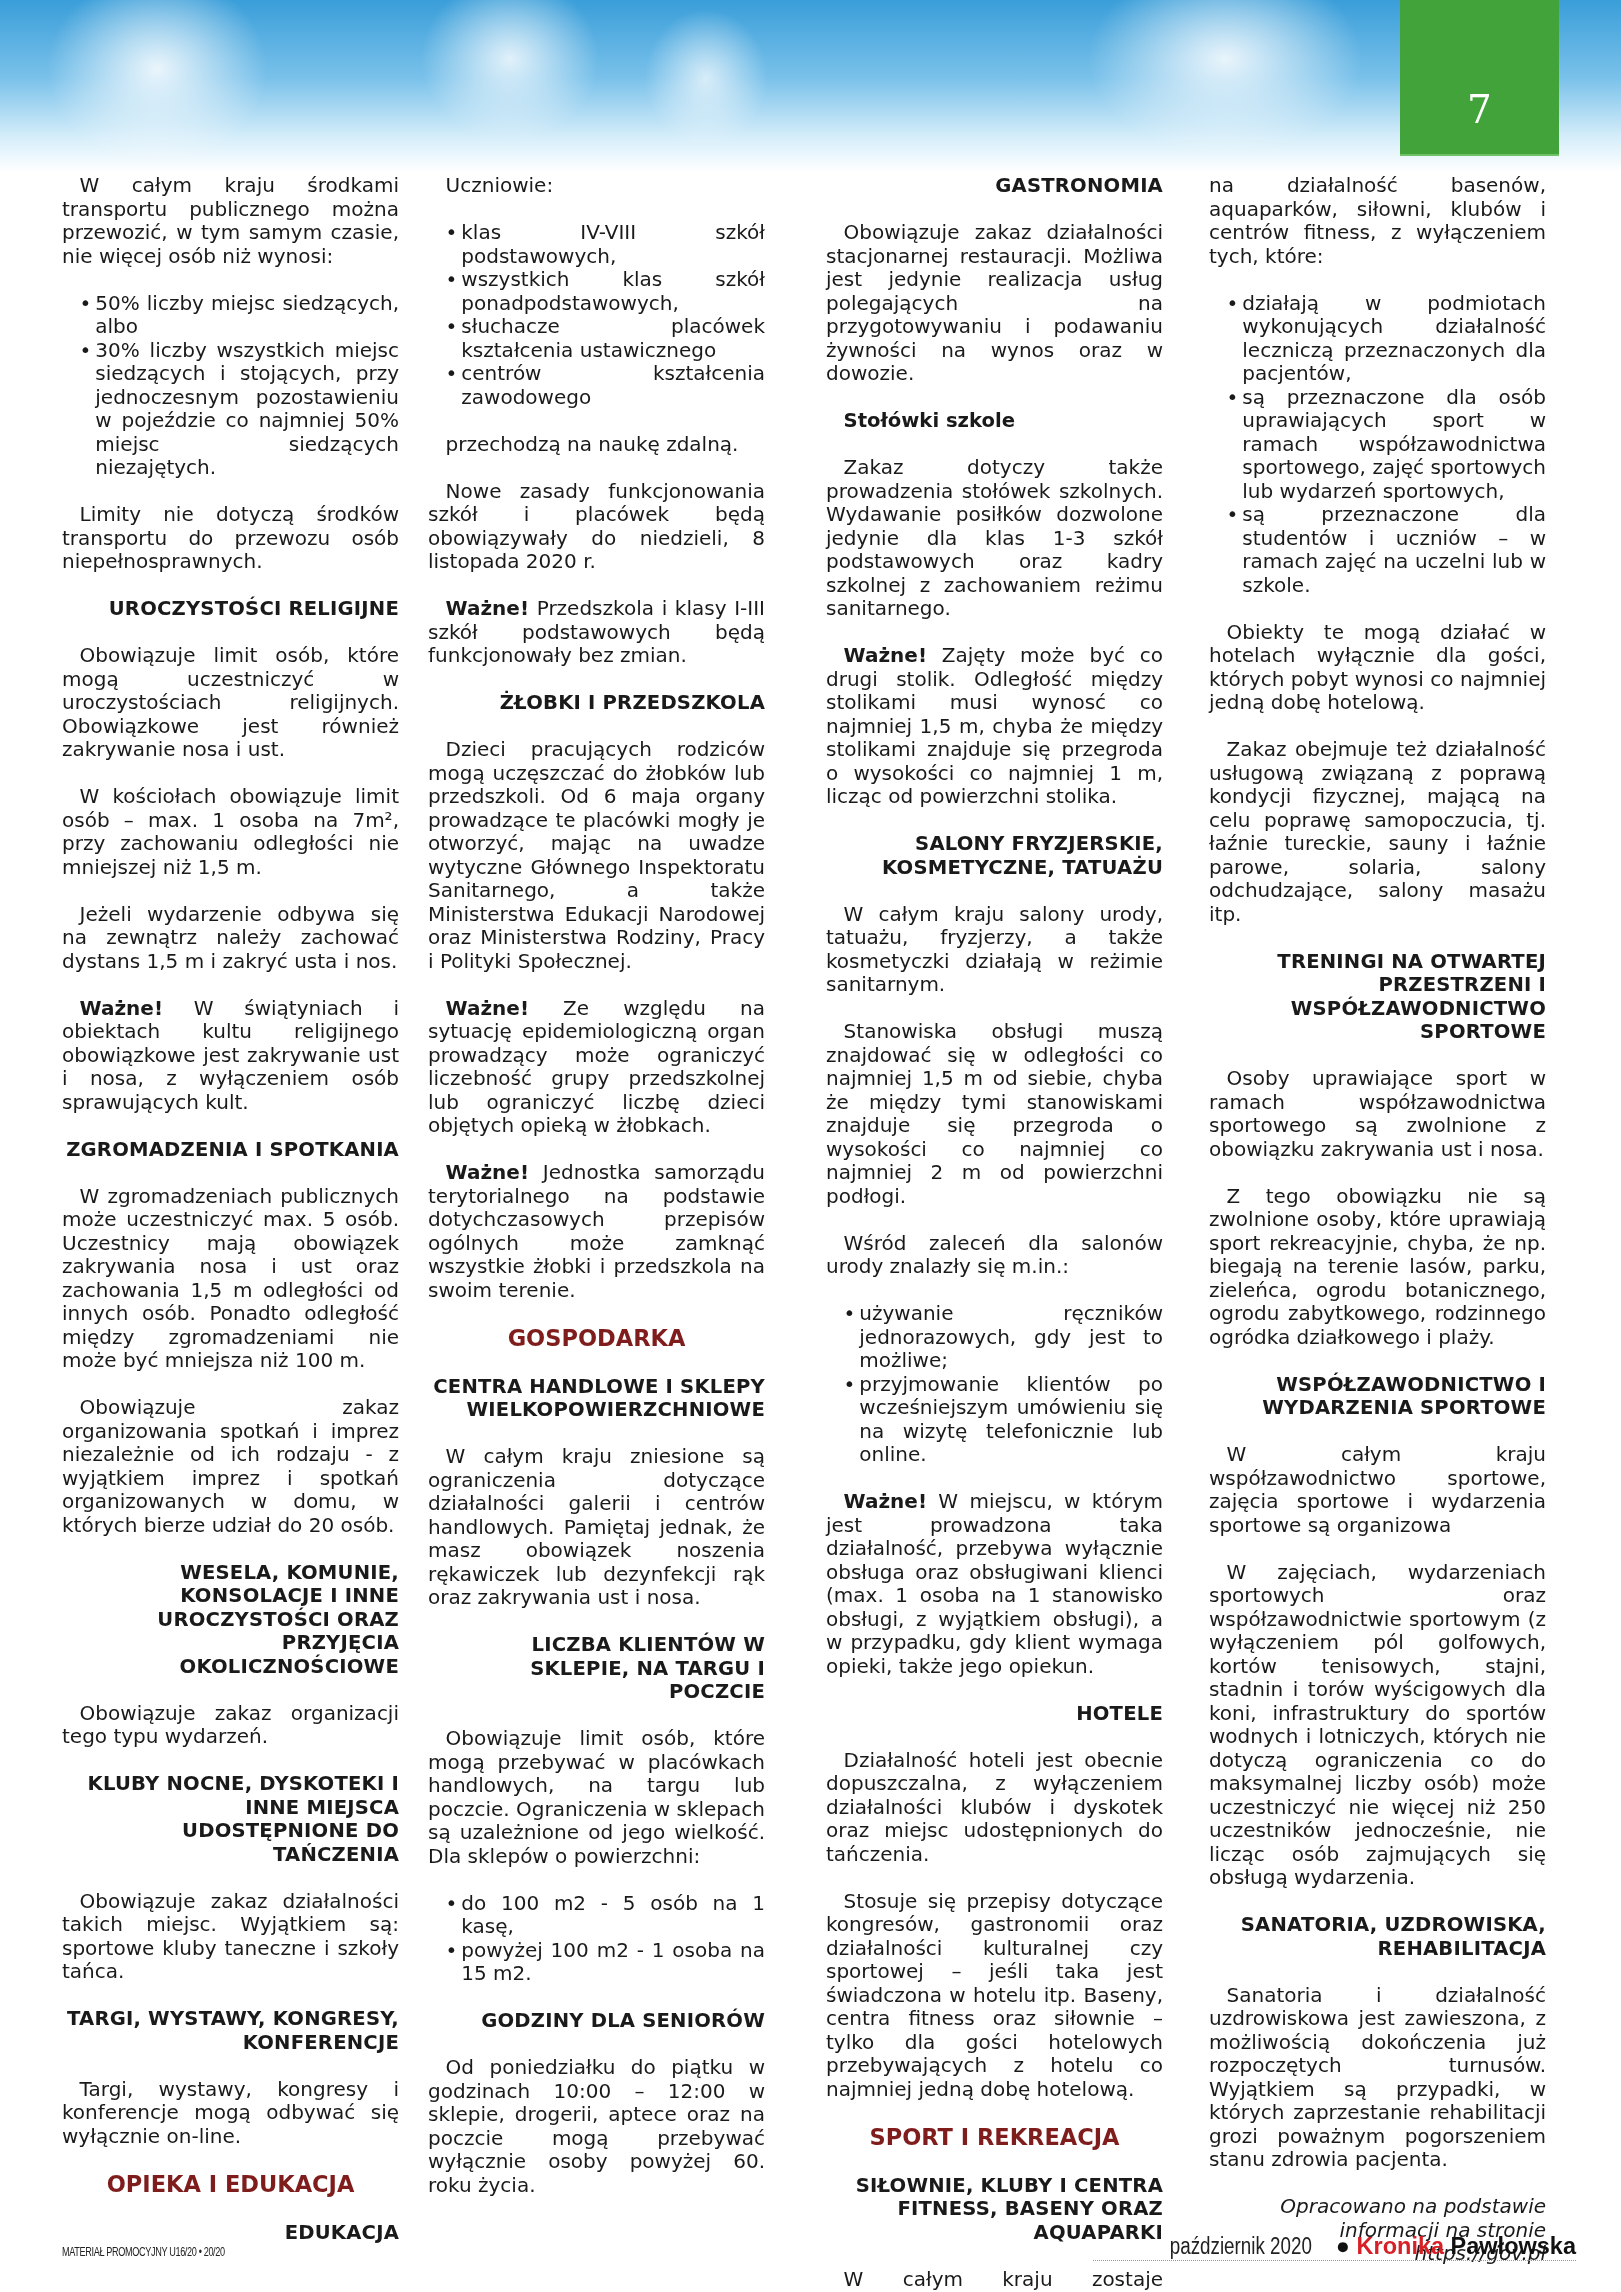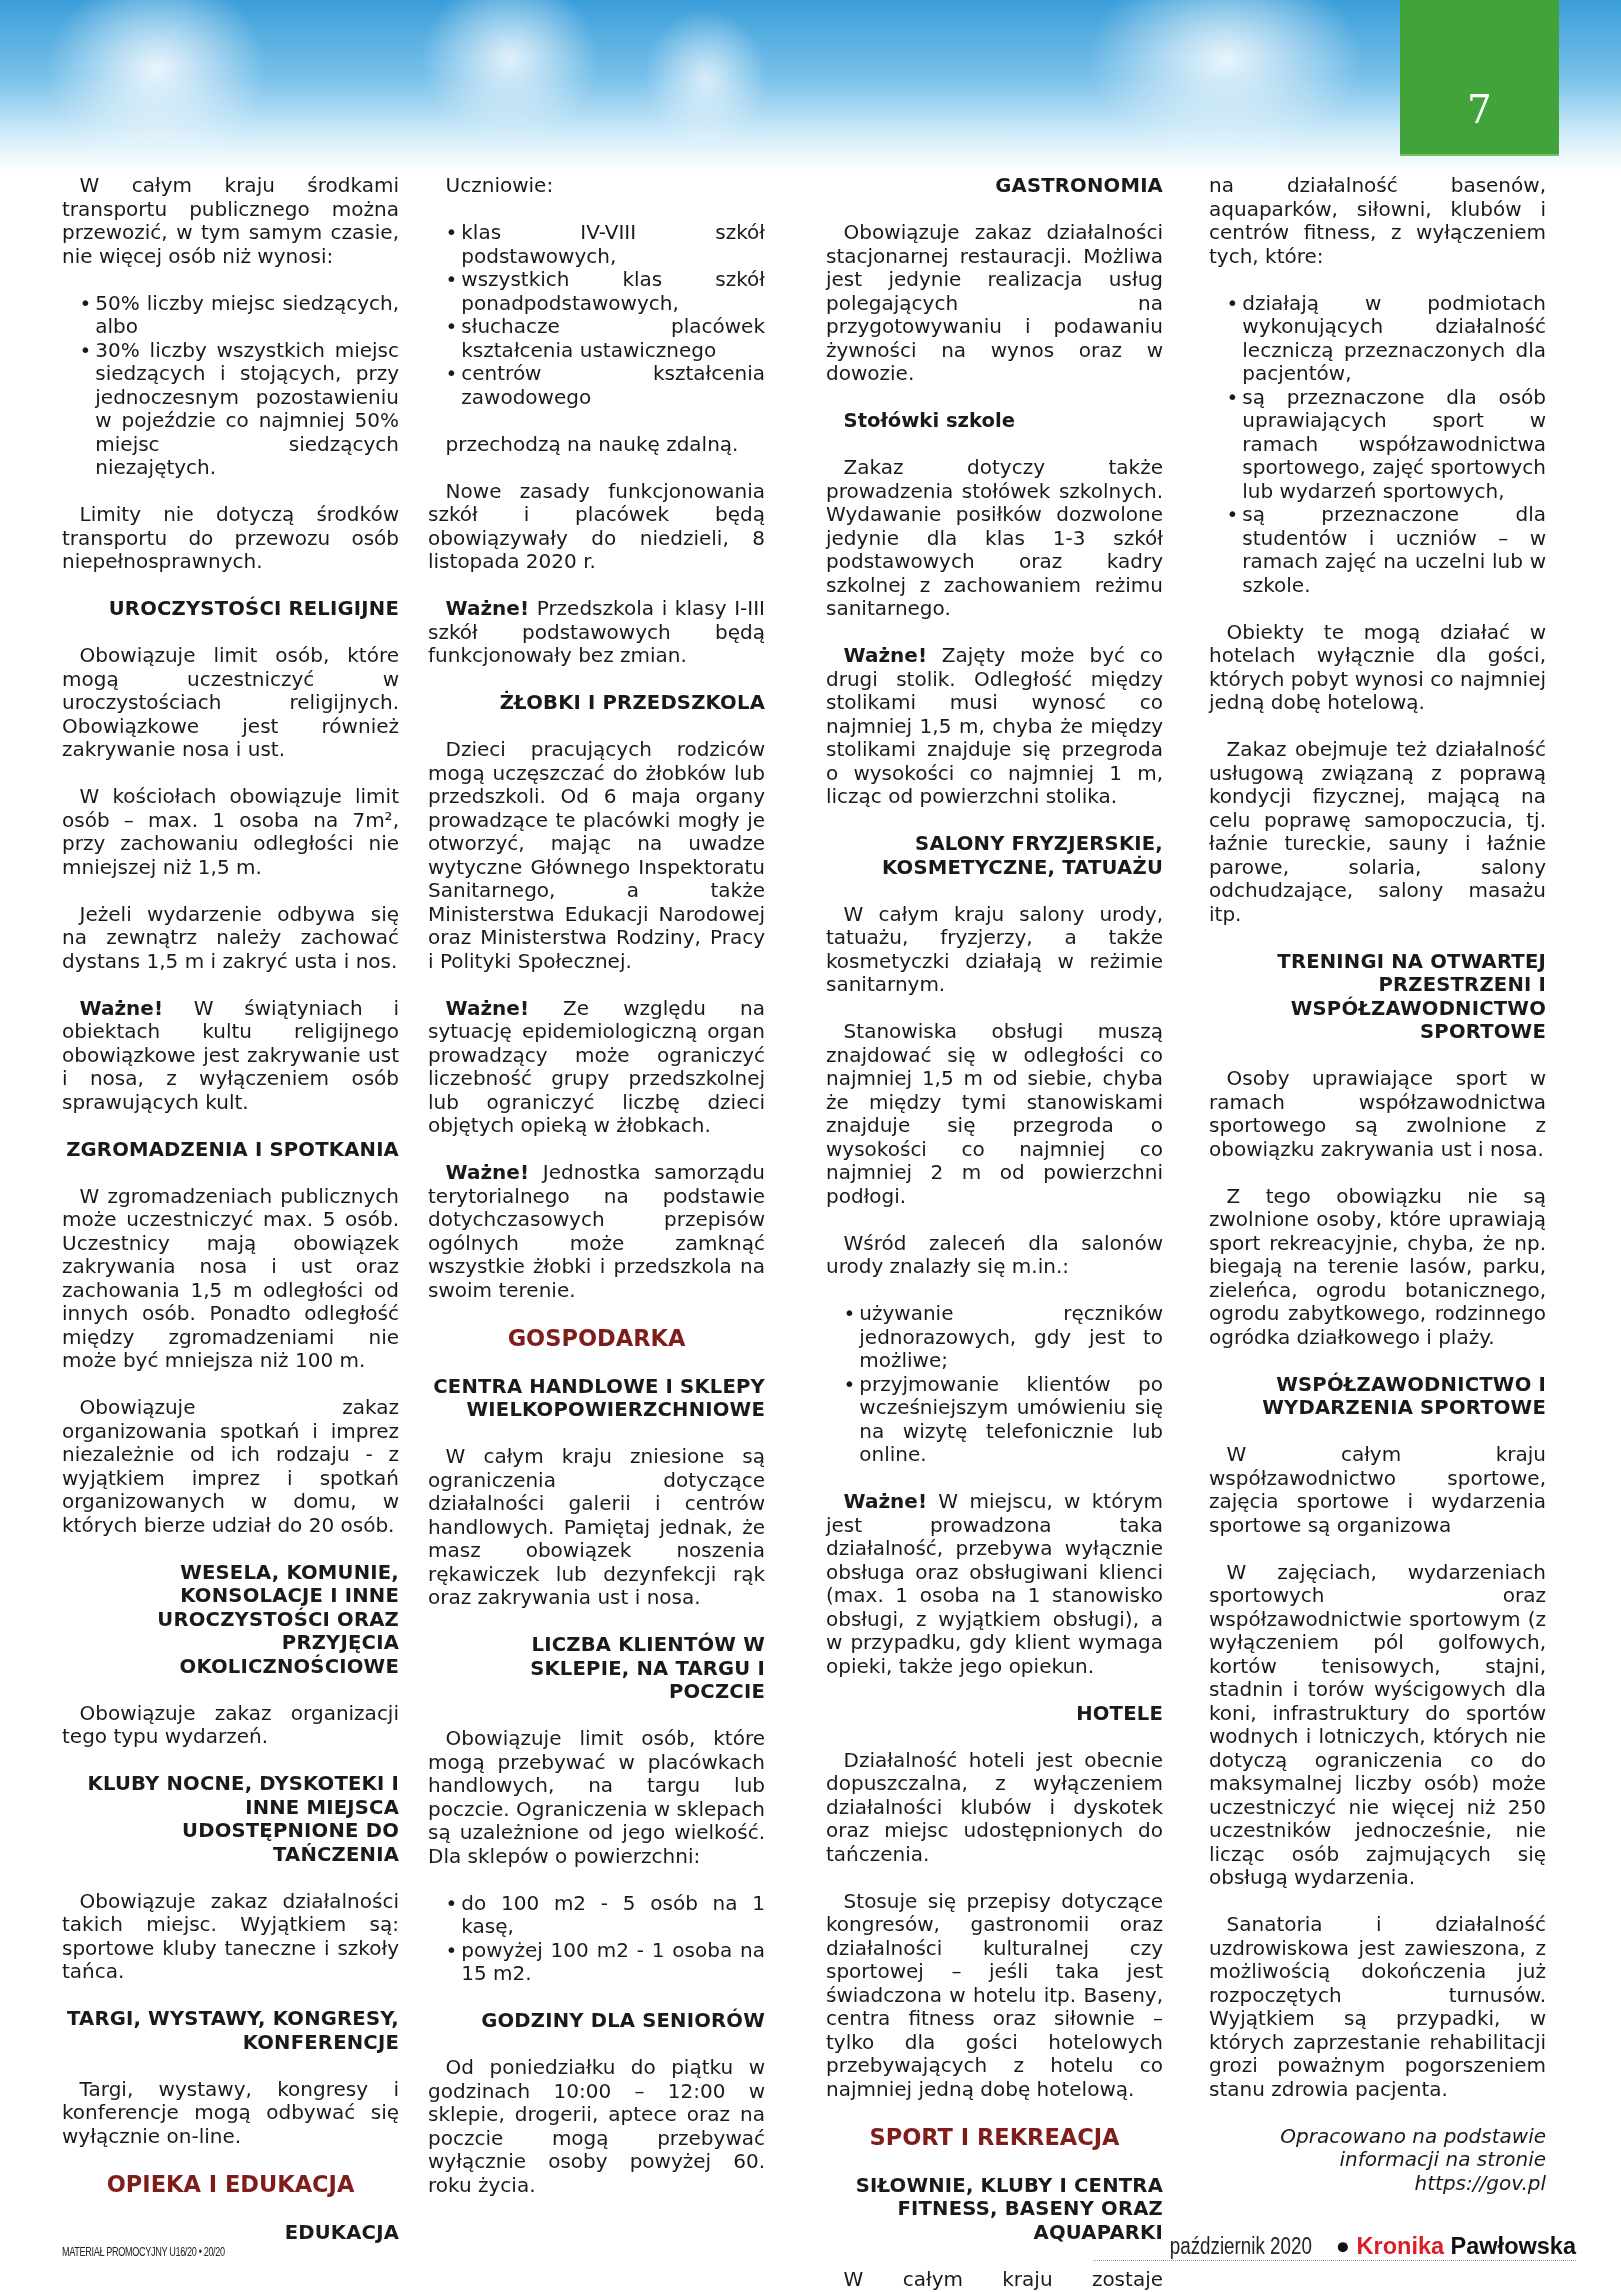--- a/index.html
+++ b/index.html
@@ -144,20 +144,21 @@
   <p>Zakaz obejmuje też działalność usługową związaną z poprawą kondycji fizycznej, mającą na celu poprawę samopoczucia, tj. łaźnie tureckie, sauny i łaźnie parowe, solaria, salony odchudzające, salony masażu itp.</p>
 
   <h3>TRENINGI NA OTWARTEJ PRZESTRZENI I WSPÓŁZAWODNICTWO SPORTOWE</h3>
   <p>Osoby uprawiające sport w ramach współzawodnictwa sportowego są zwolnione z obowiązku zakrywania ust i nosa.</p>
   <p>Z tego obowiązku nie są zwolnione osoby, które uprawiają sport rekreacyjnie, chyba, że np. biegają na terenie lasów, parku, zieleńca, ogrodu botanicznego, ogrodu zabytkowego, rodzinnego ogródka działkowego i plaży.</p>
 
   <h3>WSPÓŁZAWODNICTWO I WYDARZENIA SPORTOWE</h3>
   <p>W całym kraju współzawodnictwo sportowe, zajęcia sportowe i wydarzenia sportowe są organizowa</p>
   <p>W zajęciach, wydarzeniach sportowych oraz współzawodnictwie sportowym (z wyłączeniem pól golfowych, kortów tenisowych, stajni, stadnin i torów wyścigowych dla koni, infrastruktury do sportów wodnych i lotniczych, których nie dotyczą ograniczenia co do maksymalnej liczby osób) może uczestniczyć nie więcej niż 250 uczestników jednocześnie, nie licząc osób zajmujących się obsługą wydarzenia.</p>
 
+  <h3>SANATORIA, UZDROWISKA, REHABILITACJA</h3>
   <p>Sanatoria i działalność uzdrowiskowa jest zawieszona, z możliwością dokończenia już rozpoczętych turnusów. Wyjątkiem są przypadki, w których zaprzestanie rehabilitacji grozi poważnym pogorszeniem stanu zdrowia pacjenta.</p>
 
   <p class="credit">
     <span>Opracowano na podstawie</span><br>
     <span>informacji na stronie</span><br>
     <span>https://gov.pl</span>
   </p>
 </div>
 
 <div class="footer-left">MATERIAŁ PROMOCYJNY U16/20 • 20/20</div>

